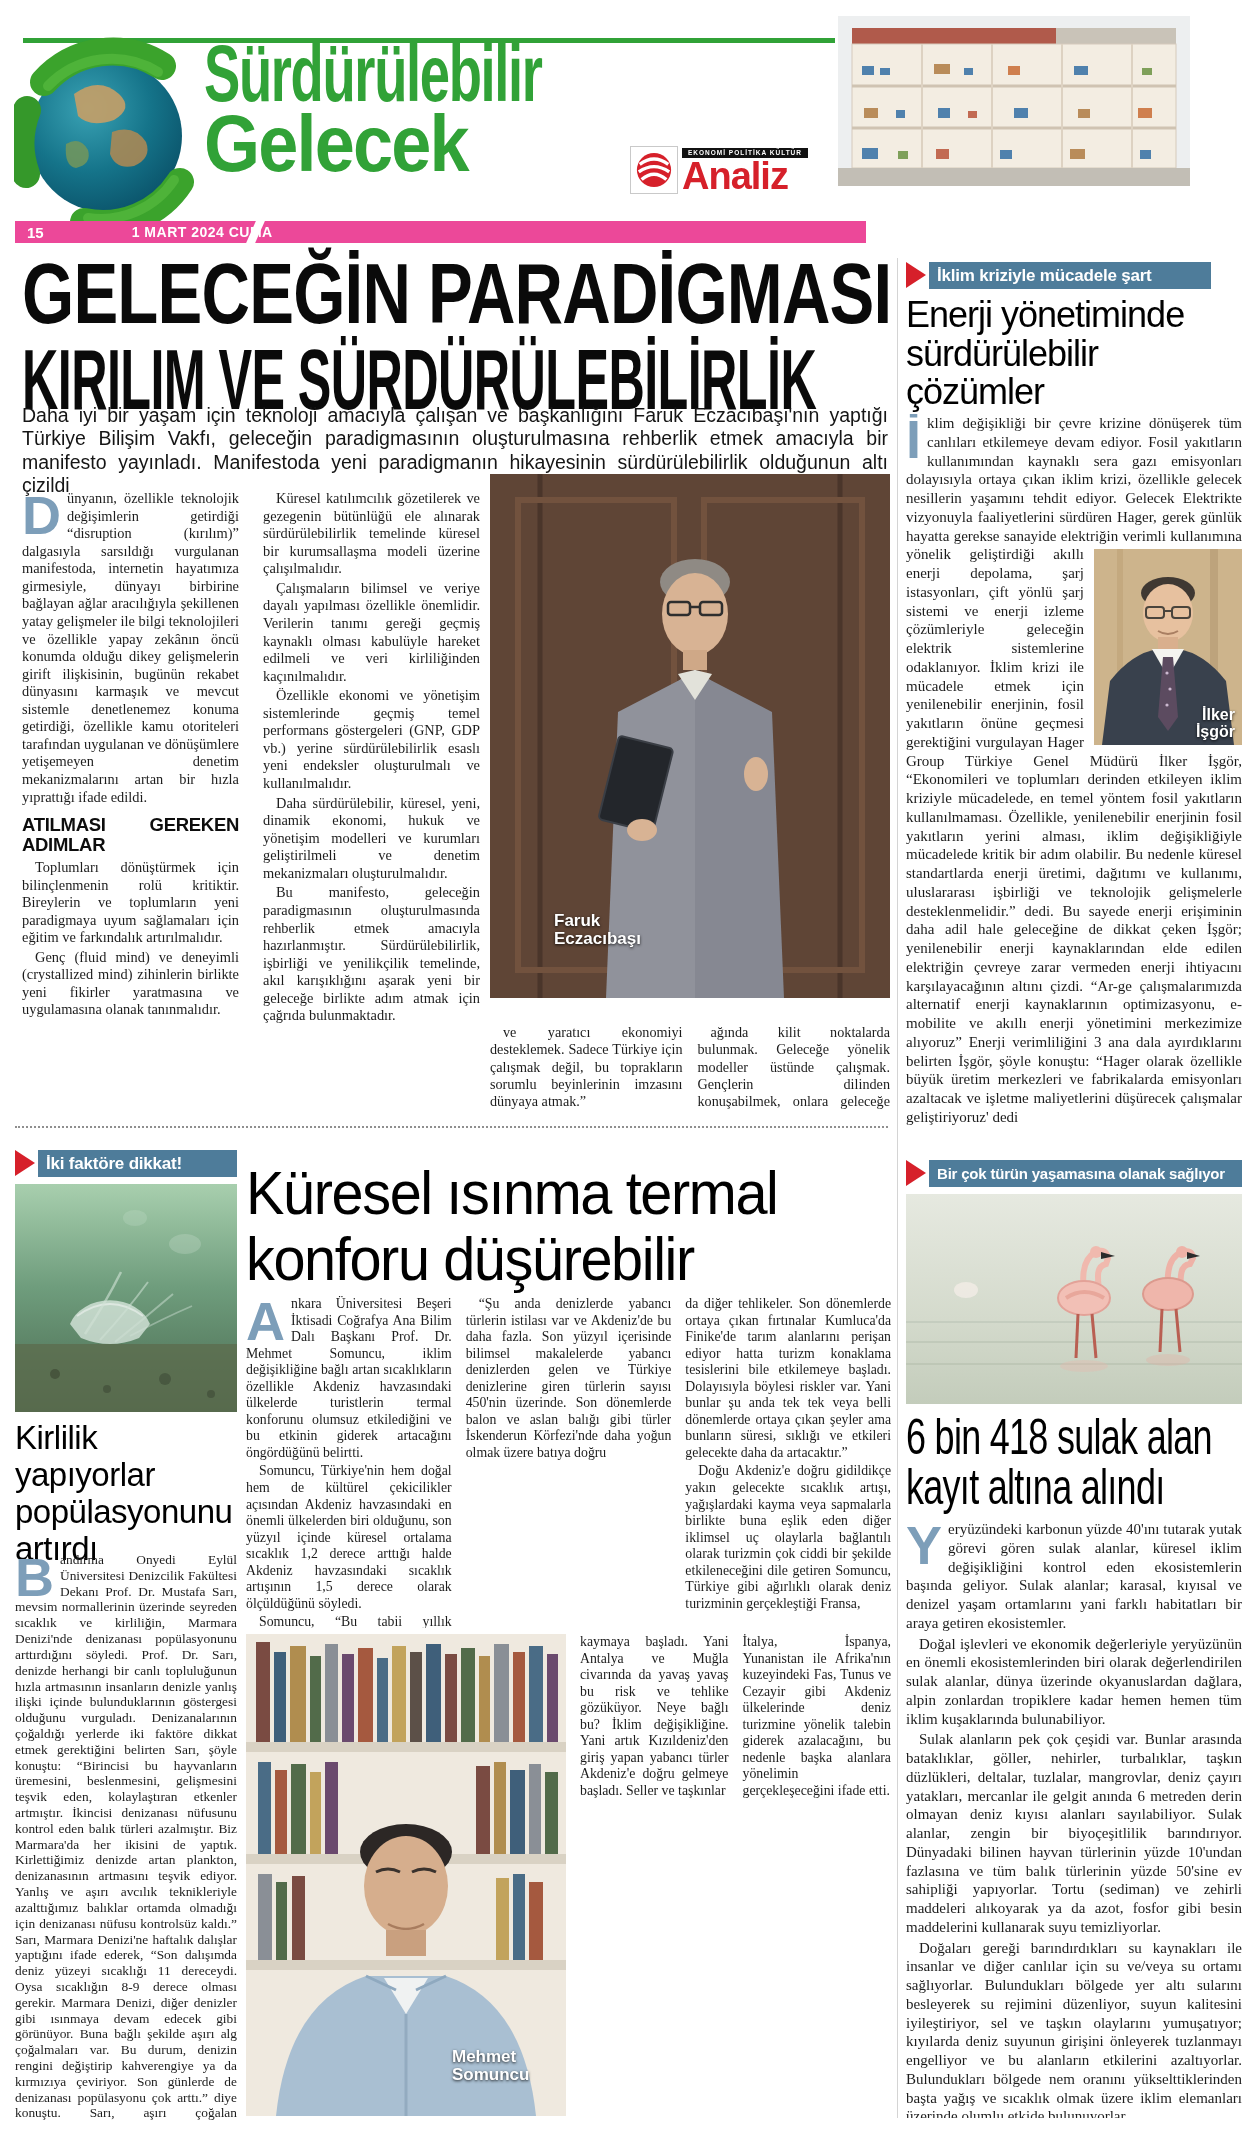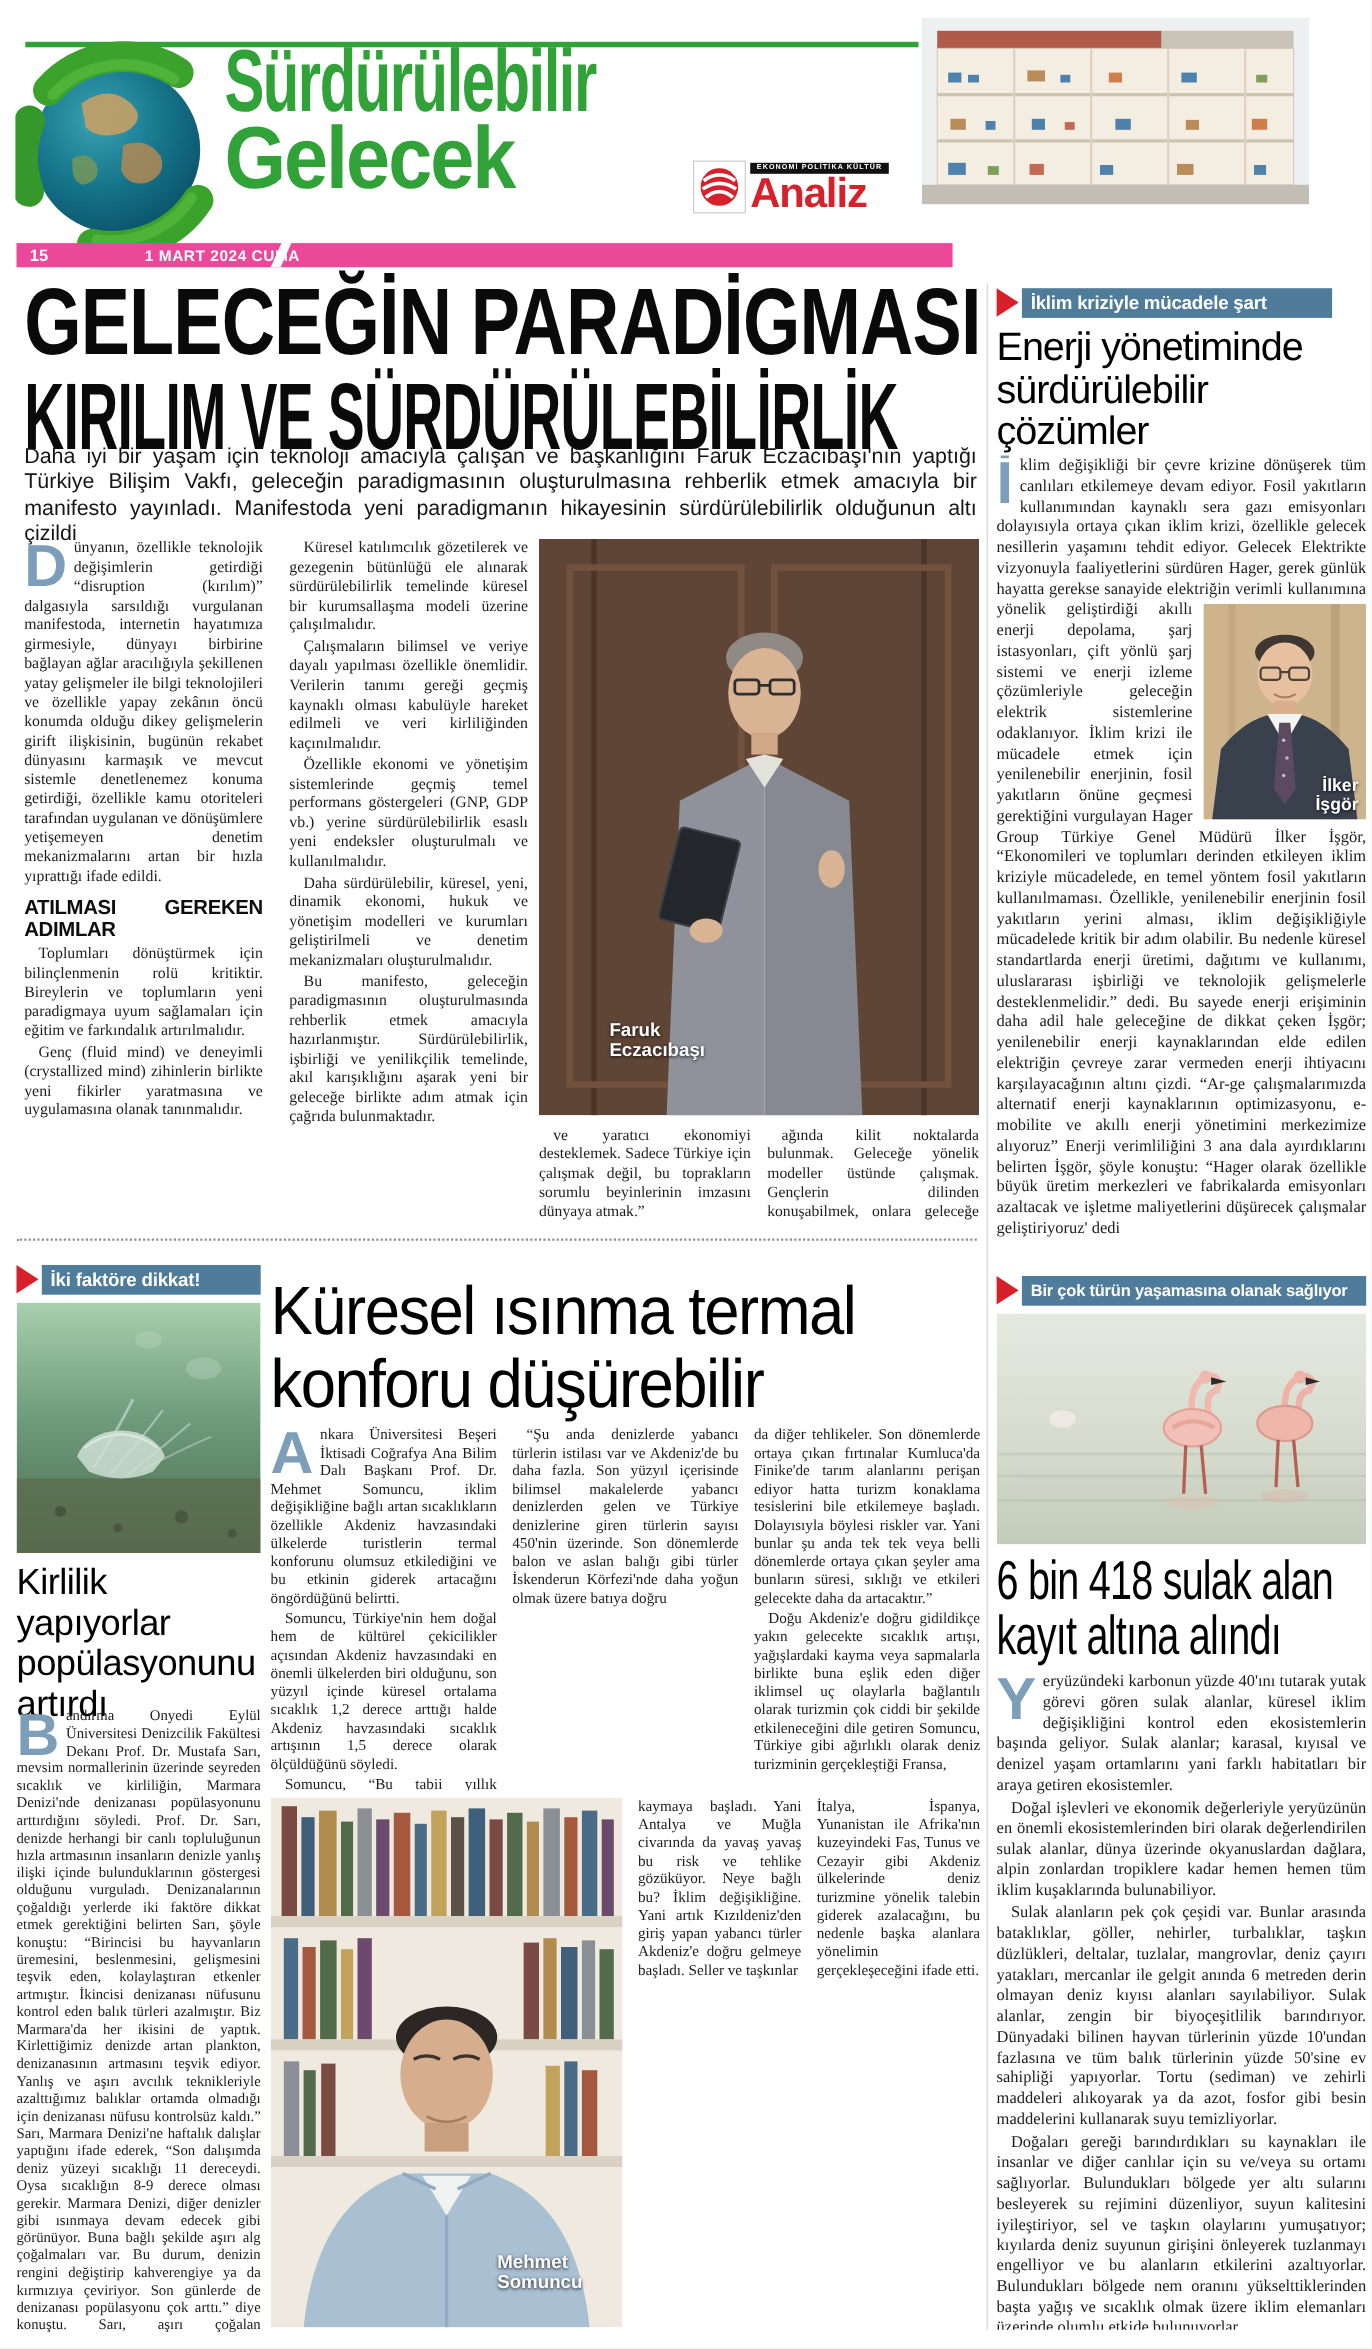--- a/index.html
+++ b/index.html
@@ -33,21 +33,21 @@
         font-size:19.5px;line-height:1.2;text-align:justify;color:#151515;}
   .main-cols{position:absolute;left:22px;top:490px;width:458px;height:618px;column-count:2;column-gap:24px;
              font-size:14.4px;line-height:1.22;text-align:justify;overflow:hidden;}
   .main-cols p,.bp p,.sbb p,.midcol p,.b3 p{margin:0 0 2px 0;text-indent:13px;}
   .main-cols p.first,.sbb p.first,.midcol p.first,.b3 p.first{text-indent:0;}
   .subhead{font-family:"Liberation Sans",sans-serif;font-weight:800;font-size:18.5px;line-height:1.05;
            color:#0d0d0d;margin:9px 0 5px;text-indent:0;letter-spacing:-.3px;}
   .dc{float:left;font-family:"Liberation Sans",sans-serif;font-weight:bold;color:#7d9eb9;
       font-size:54px;line-height:.78;padding:4px 6px 0 0;}
   .photo{position:absolute;overflow:hidden;}
-  .faruk{left:490px;top:490px;width:400px;height:524px;}
+  .faruk{left:490px;top:474px;width:400px;height:524px;}
   .photo-cap{position:absolute;color:#fff;font-family:"Liberation Sans",sans-serif;font-weight:bold;
              font-size:17px;line-height:1.08;text-shadow:0 1px 3px rgba(0,0,0,.85);}
   .faruk .photo-cap{left:64px;top:438px;}
   .bp{position:absolute;left:490px;top:1024px;width:400px;height:86px;display:flex;gap:15px;
       font-size:14.2px;line-height:1.22;text-align:justify;overflow:hidden;}
   .bp>div{flex:1;}
   
   .vline{position:absolute;left:897px;top:258px;width:1px;height:1860px;background:#d4d4d4;}
   .banner{position:absolute;height:27px;display:flex;align-items:stretch;}
   .banner .tri{width:0;height:0;border-top:13px solid transparent;border-bottom:13px solid transparent;

